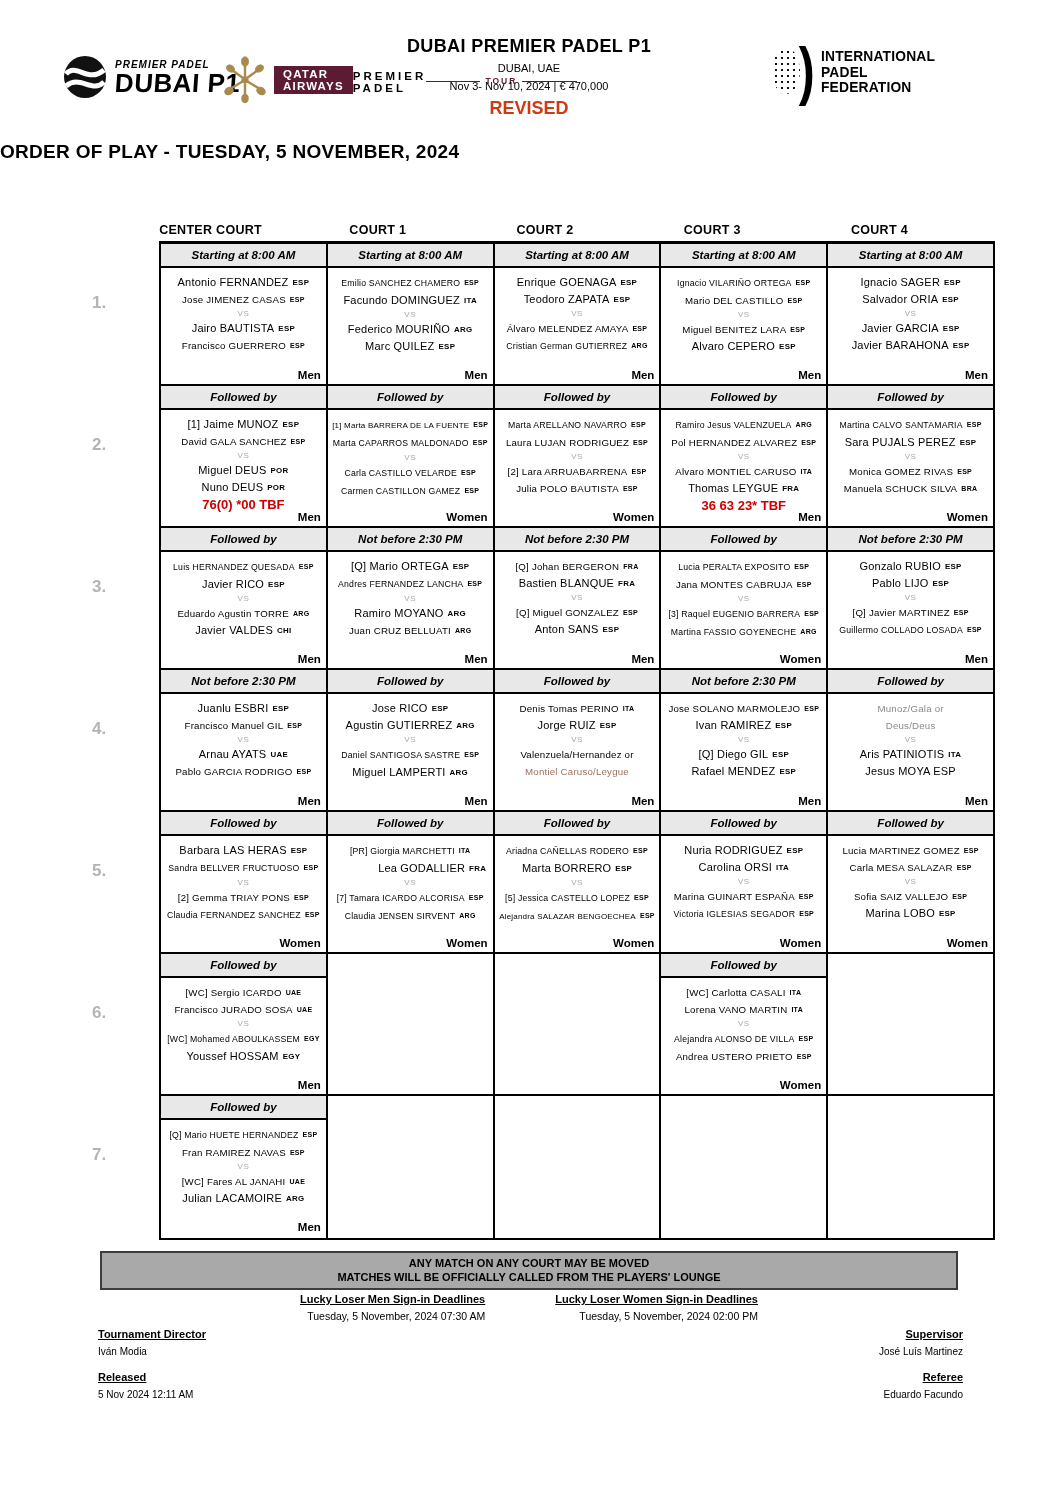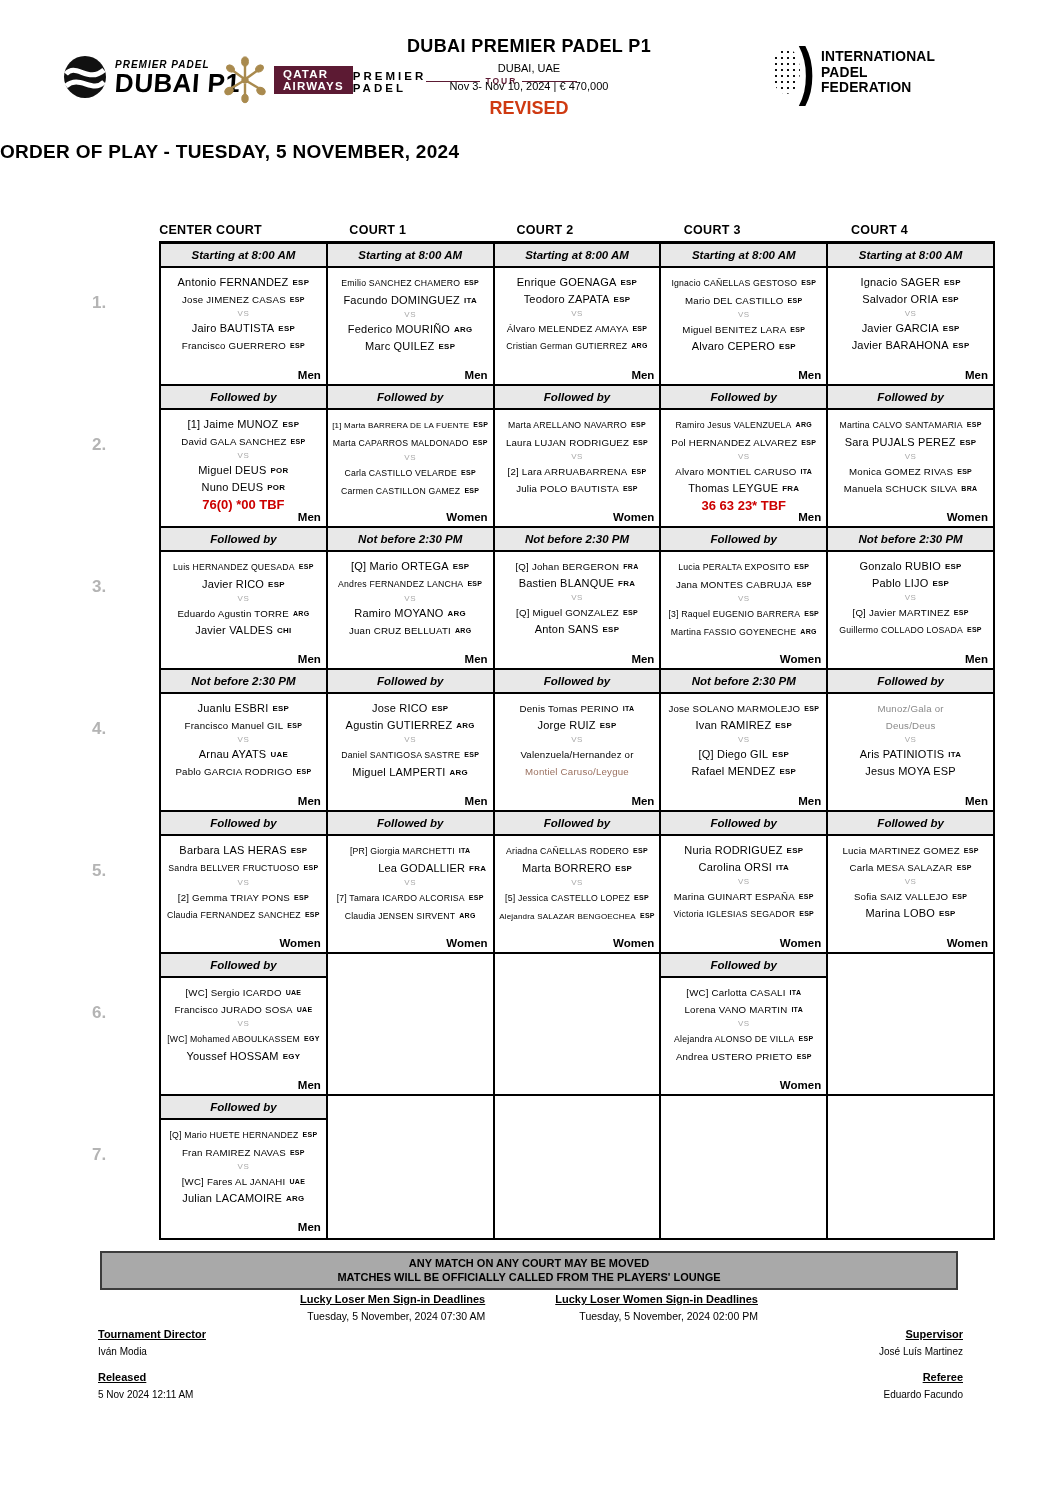--- a/index.html
+++ b/index.html
@@ -175,21 +175,21 @@
             <div class="player-line" style="font-size: 11px;"><span class="pname">Teodoro ZAPATA</span><span class="pnat" style="font-size: 7.92px;">ESP</span></div>
             <div class="vs">VS</div>
             <div class="player-line" style="font-size: 9.7px;"><span class="pname">Álvaro MELENDEZ AMAYA</span><span class="pnat" style="font-size: 7px;">ESP</span></div>
             <div class="player-line" style="font-size: 8.7px;"><span class="pname">Cristian German GUTIERREZ</span><span class="pnat" style="font-size: 7px;">ARG</span></div>
             <div class="gender">Men</div>
           </div>
         </div>
         <div class="gcell">
           <div class="label-bar">Starting at 8:00 AM</div>
           <div class="cell-body">
-            <div class="player-line" style="font-size: 8.7px;"><span class="pname">Ignacio CAÑELLAS GESTOSO</span><span class="pnat" style="font-size: 7px;">ESP</span></div>
+            <div class="player-line" style="font-size: 8.7px;"><span class="pname">Ignacio VILARIÑO ORTEGA</span><span class="pnat" style="font-size: 7px;">ESP</span></div>
             <div class="player-line" style="font-size: 9.7px;"><span class="pname">Mario DEL CASTILLO</span><span class="pnat" style="font-size: 7px;">ESP</span></div>
             <div class="vs">VS</div>
             <div class="player-line" style="font-size: 9.7px;"><span class="pname">Miguel BENITEZ LARA</span><span class="pnat" style="font-size: 7px;">ESP</span></div>
             <div class="player-line" style="font-size: 11px;"><span class="pname">Alvaro CEPERO</span><span class="pnat" style="font-size: 7.92px;">ESP</span></div>
             <div class="gender">Men</div>
           </div>
         </div>
         <div class="gcell">
           <div class="label-bar">Starting at 8:00 AM</div>
           <div class="cell-body">

